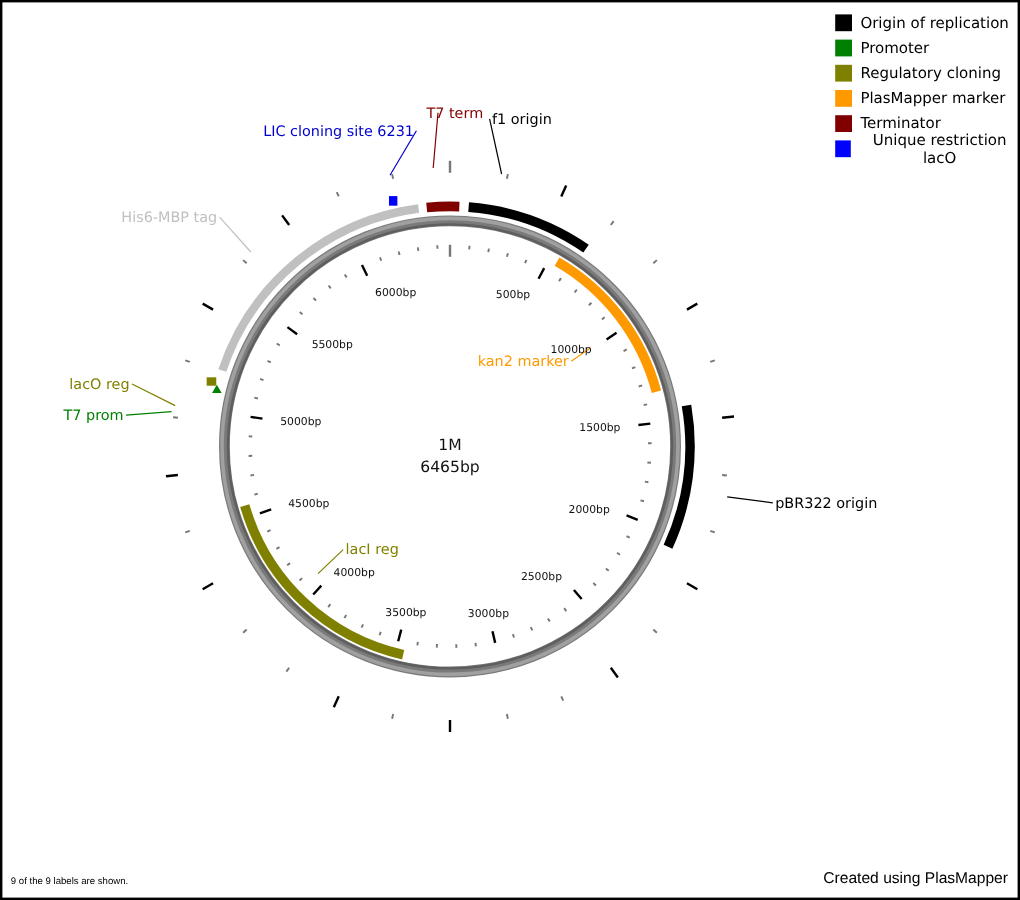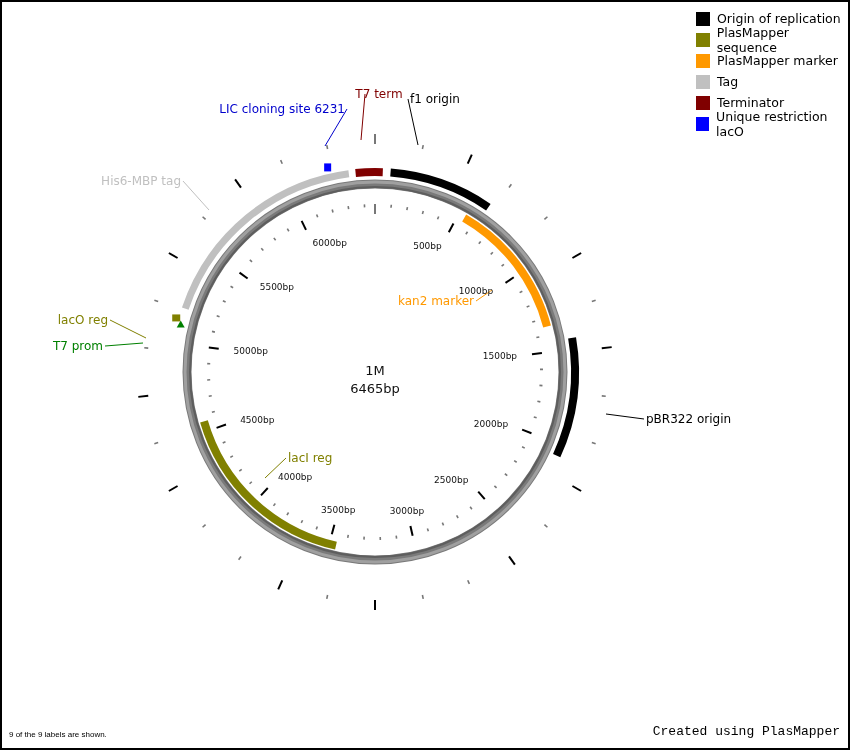--- a/index.html
+++ b/index.html
@@ -3,25 +3,25 @@
 <meta charset="utf-8">
 <style>
   html, body { margin: 0; padding: 0; background: #ffffff; }
   body { width: 850px; height: 750px; overflow: hidden; font-family: "DejaVu Sans", sans-serif; }
   .frame {
     position: absolute; left: 0; top: 0; width: 846px; height: 746px;
     border: 2px solid #000; background: #fff;
   }
   svg#map { position: absolute; left: 0; top: 0; }
   .legend { position: absolute; left: 696px; top: 8px; }
-  .legend-item { display: flex; align-items: center; height: 21px; }
+  .legend-item { display: flex; align-items: center; height: 21px; text-align: center; }
   .legend-swatch { width: 14px; height: 14px; margin-right: 7px; }
   .legend-label { font-size: 12.5px; color: #000; font-family: "DejaVu Sans", sans-serif; }
   .footer-left { position: absolute; left: 9px; top: 730px; font-size: 8px; font-weight: normal; color: #000; font-family: "Liberation Sans", sans-serif; }
-  .footer-right { position: absolute; right: 10px; top: 724px; font-size: 13px; color: #000; font-family: Liberation Mono, monospace; }
+  .footer-right { position: absolute; right: 10px; top: 724px; font-size: 13px; color: #000; font-family: Liberation Sans, sans-serif; }
   .center-name { font-size: 13px; fill: #111; }
   .tick-label { font-size: 9px; fill: #111; }
   .feature-label { font-size: 12px; }
 </style>
 </head>
 <body>
 
 <div class="frame"></div>
 
 <svg id="map" width="850" height="750" viewBox="0 0 850 750">
@@ -183,32 +183,32 @@
   <text id="center-name" class="center-name" x="375" y="375" text-anchor="middle">1M</text>
   <text id="center-size" class="center-name" x="375" y="393" text-anchor="middle">6465bp</text>
 </svg>
 
 <div class="legend">
   <div class="legend-item">
     <span class="legend-swatch" style="background: rgb(0, 0, 0);"></span>
     <span class="legend-label">Origin of replication</span>
   </div>
   <div class="legend-item">
+    <span class="legend-swatch" style="background: rgb(0, 128, 0);"></span>
+    <span class="legend-label">Promoter</span>
+  </div>
+  <div class="legend-item">
     <span class="legend-swatch" style="background: rgb(128, 128, 0);"></span>
-    <span class="legend-label">PlasMapper sequence</span>
+    <span class="legend-label">Regulatory cloning</span>
   </div>
   <div class="legend-item">
     <span class="legend-swatch" style="background: rgb(255, 153, 0);"></span>
     <span class="legend-label">PlasMapper marker</span>
   </div>
   <div class="legend-item">
-    <span class="legend-swatch" style="background: rgb(192, 192, 192);"></span>
-    <span class="legend-label">Tag</span>
-  </div>
-  <div class="legend-item">
     <span class="legend-swatch" style="background: rgb(128, 0, 0);"></span>
     <span class="legend-label">Terminator</span>
   </div>
   <div class="legend-item">
     <span class="legend-swatch" style="background: rgb(0, 0, 255);"></span>
     <span class="legend-label">Unique restriction lacO</span>
   </div>
 </div>
 
 <div class="footer-left">9 of the 9 labels are shown.</div>

